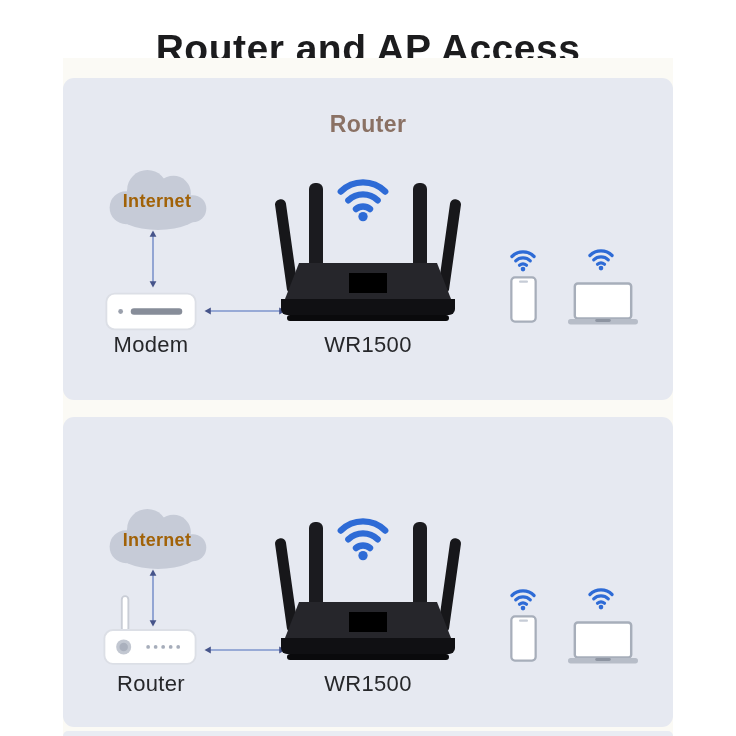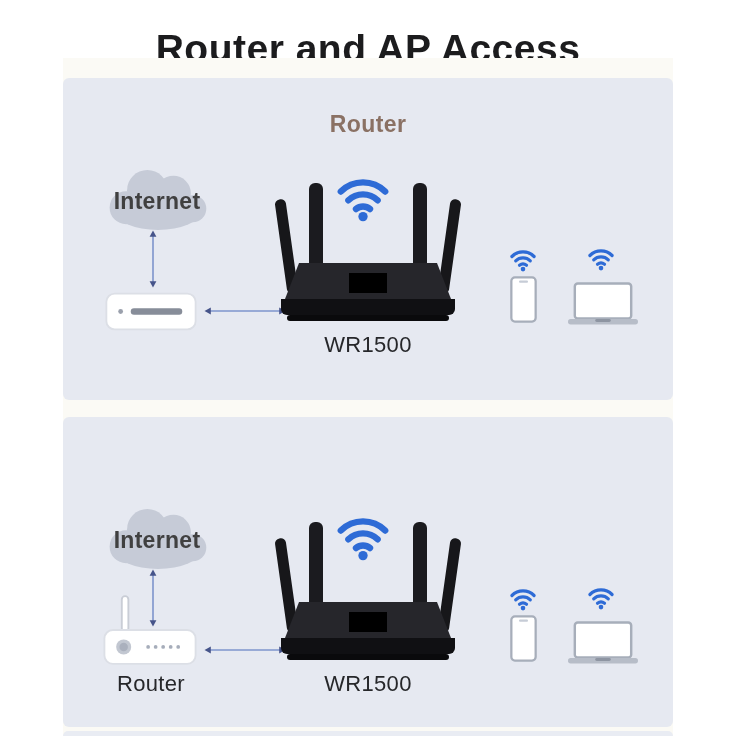--- a/index.html
+++ b/index.html
@@ -12,35 +12,35 @@
     position:absolute; top:1px; left:0; width:736px;
     text-align:center; font-size:39px; font-weight:bold;
     color:#1c1c1e; letter-spacing:0.5px;
   }
   .art {
     position:absolute; left:63px; top:58px; width:610px; height:678px;
     background:#fbfaf5;
   }
   .panel {
     position:absolute; left:0; width:610px;
-    background:#e6e9f1; border-radius:6px;
+    background:#e6e9f1; border-radius:11px;
   }
   .panel-1 { top:20px;  height:322px; }
   .panel-2 { top:359px; height:310px; }
   .panel-heading {
     position:absolute; top:14px; left:0; width:100%;
     text-align:center; font-size:23px; font-weight:bold;
     color:#8a7164; letter-spacing:0.4px;
   }
   .abs { position:absolute; }
   .pos-cloud       { left:36px;  top:86px;  width:116px; height:70px; }
   .cloud-svg       { position:absolute; inset:0; width:100%; height:100%; color:#c6cbd7; }
   .cloud-label {
     position:absolute; inset:0; display:flex; align-items:center; justify-content:center;
-    padding-top:5px; color:#404040; font-size:23px; font-weight:bold; letter-spacing:0.3px;
+    padding-top:5px; color:#a16207; font-size:18px; font-weight:bold; letter-spacing:0.3px;
   }
   .pos-varrow      { left:84px;  top:152px; width:12px;  height:58px; }
   .pos-modem       { left:42px;  top:214px; width:92px;  height:39px; }
   .pos-srcrouter   { left:40px;  top:177px; width:94px;  height:72px; }
   .pos-src-label   { left:8px;   top:254px; width:160px; }
   .pos-harrow      { left:141px; top:227px; width:82px;  height:12px; }
   .pos-wr1500      { left:210px; top:99px;  width:190px; height:146px; }
   .pos-wifi-main   { left:272px; top:97px;  width:56px;  height:47px; }
   .pos-wr-label    { left:230px; top:254px; width:150px; }
   .pos-wifi-phone  { left:446px; top:170px; width:28px;  height:24px; }
@@ -142,20 +142,21 @@
       <span class="cloud-label">Internet</span>
     </div>
 
     <svg class="abs pos-varrow">
         <use href="#sym-varrow"></use>
       </svg>
 
     <svg class="abs pos-modem">
         <use href="#sym-modem"></use>
       </svg>
+    <div class="abs pos-src-label device-label">Modem</div>
 
     <svg class="abs pos-harrow">
         <use href="#sym-harrow"></use>
       </svg>
 
     <svg class="abs pos-wr1500">
         <use href="#sym-wr1500"></use>
       </svg>
     <svg class="abs pos-wifi-main">
         <use href="#sym-wifi"></use>

